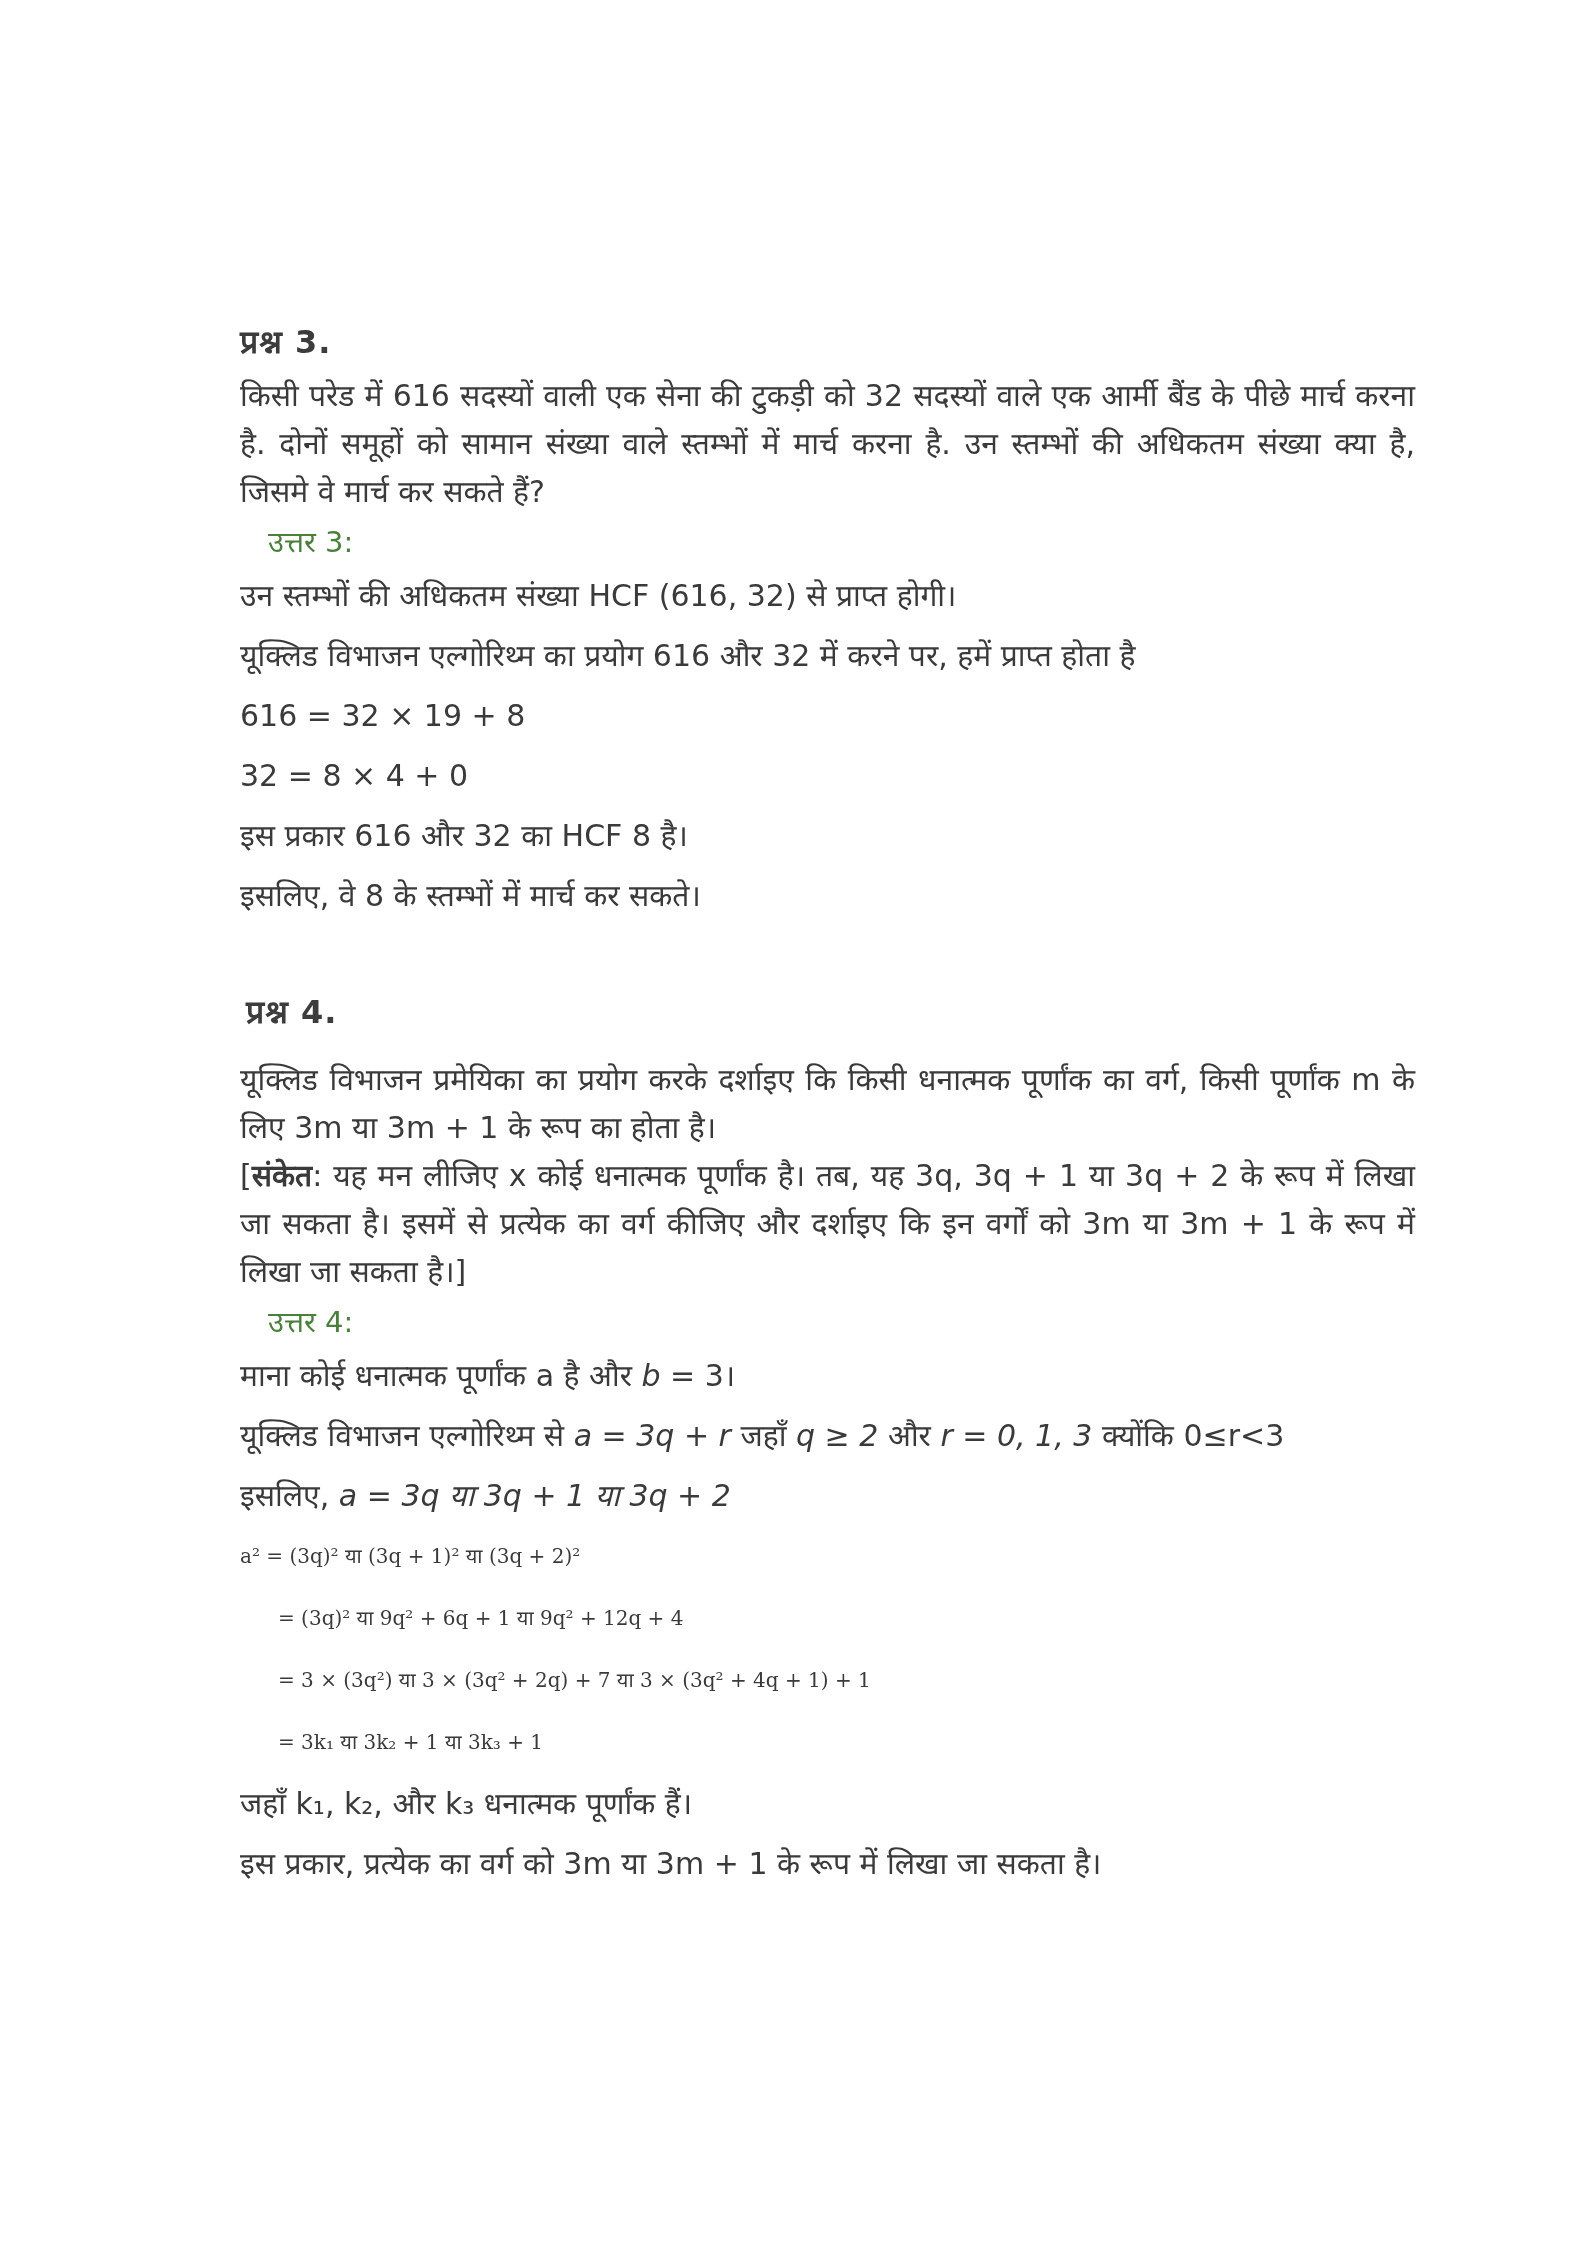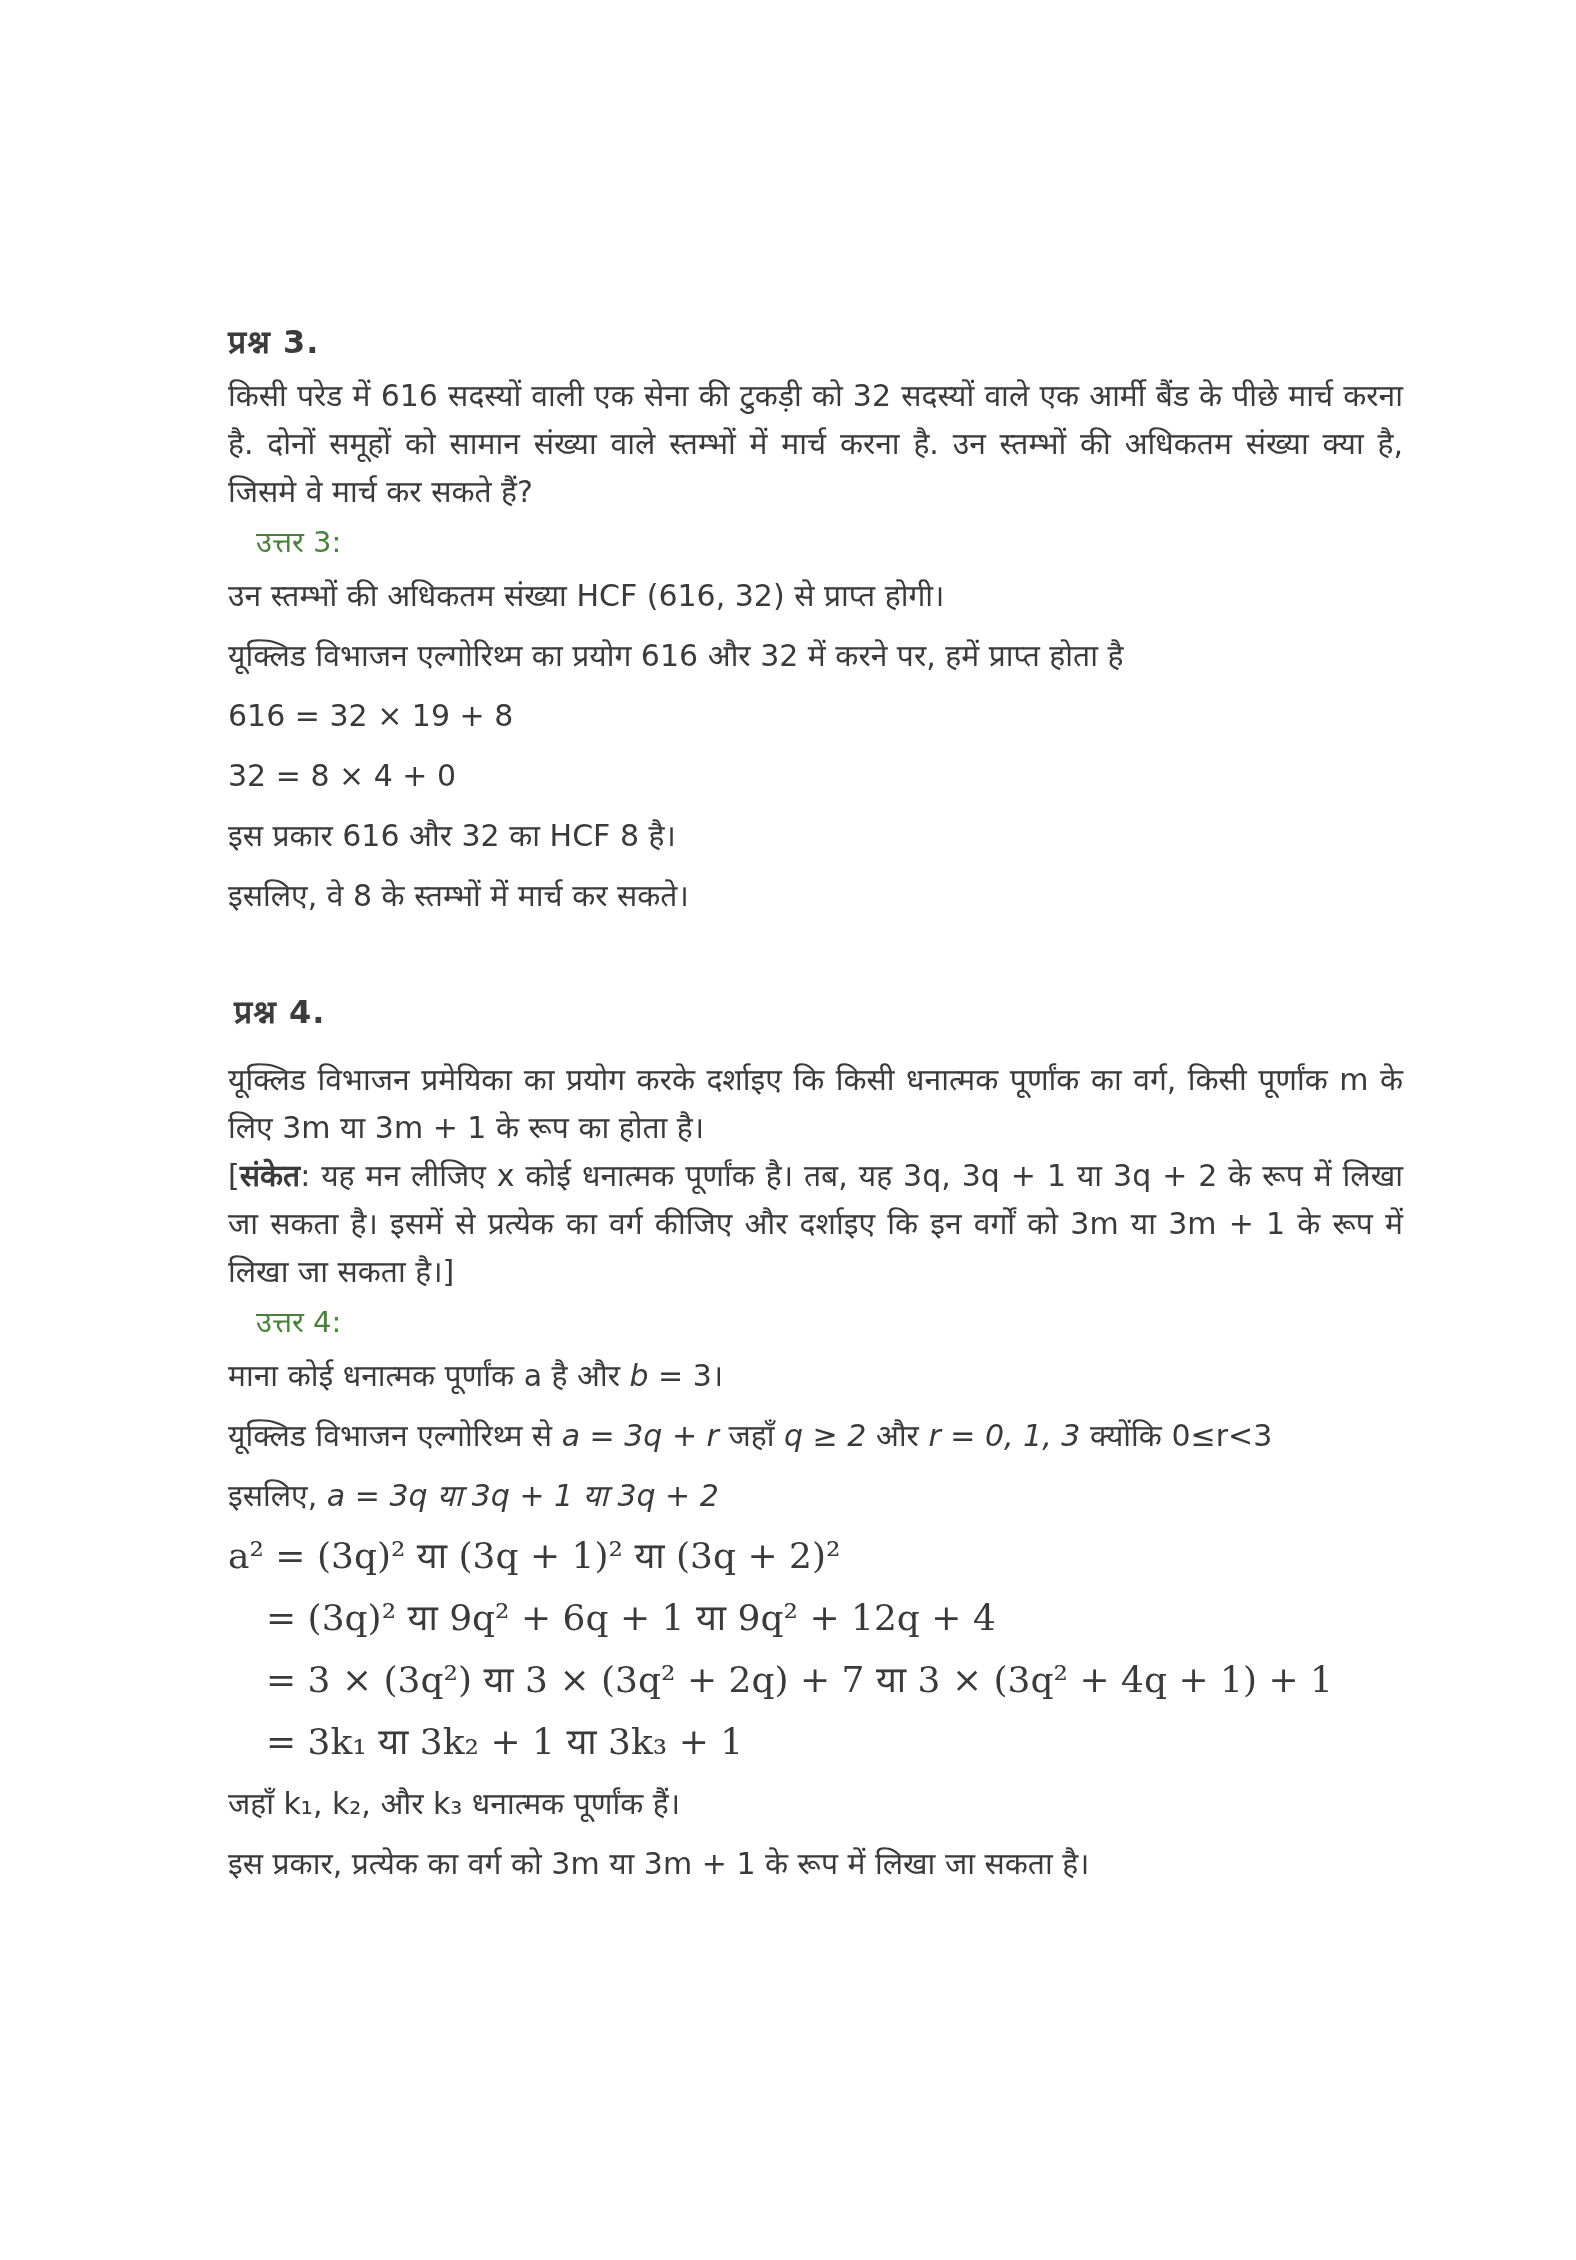--- a/index.html
+++ b/index.html
@@ -10,21 +10,21 @@
   body {
     width: 1576px;
     height: 2260px;
     position: relative;
     overflow: hidden;
     font-family: "DejaVu Sans", "Liberation Sans", sans-serif;
     color: #3a3a3a;
   }
   .page {
     position: absolute;
-    left: 228px;
+    left: 240px;
     top: 318px;
     width: 1175px;
   }
   .q-heading {
     font-size: 32px;
     font-weight: bold;
     color: #3c3c3c;
     margin: 0 0 6px 0;
     height: 48px;
     line-height: 48px;
@@ -49,21 +49,21 @@
     line-height: 44px;
   }
   .ans-line {
     font-size: 30px;
     line-height: 40px;
     margin: 0 0 20px 0;
     white-space: nowrap;
   }
   .math {
     font-family: "DejaVu Serif", "Liberation Serif", serif;
-    font-size: 36px;
+    font-size: 20px;
     line-height: 40px;
     margin: 0 0 22px 0;
     white-space: nowrap;
   }
   .math.indent {
     margin-left: 38px;
   }
   .it { font-style: italic; }
   .section-gap { height: 52px; }
 </style>

